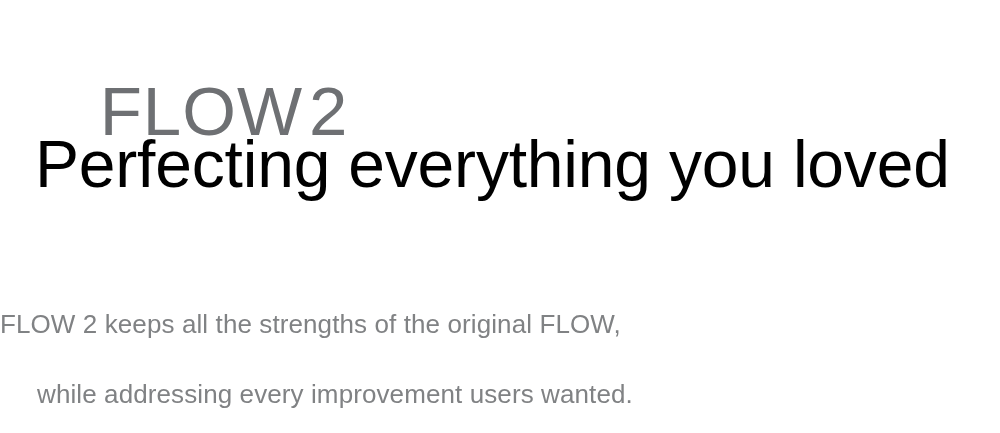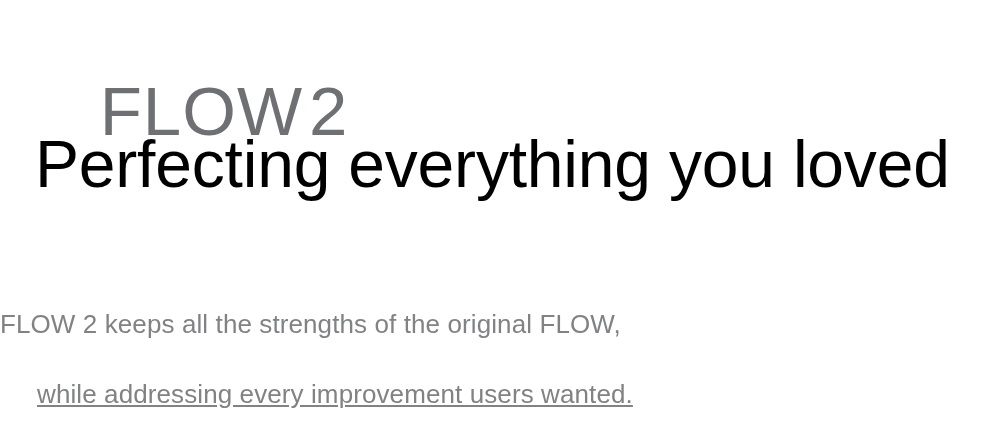--- a/index.html
+++ b/index.html
@@ -66,21 +66,20 @@
     line-height: 70px;
     font-weight: 400;
     color: #808284;
     letter-spacing: 0.1px;
     white-space: nowrap;
   }
   #body-copy .body-line.line-1 {
   }
   #body-copy .body-line.line-2 {
     padding-left: 37px;
-    text-decoration: underline;
   }
 </style>
 </head>
 <body>
 
 <div id="slide">
 
   <div id="product-title">
     <span class="pt-name">FLOW</span><span class="pt-version">2</span>
   </div>

